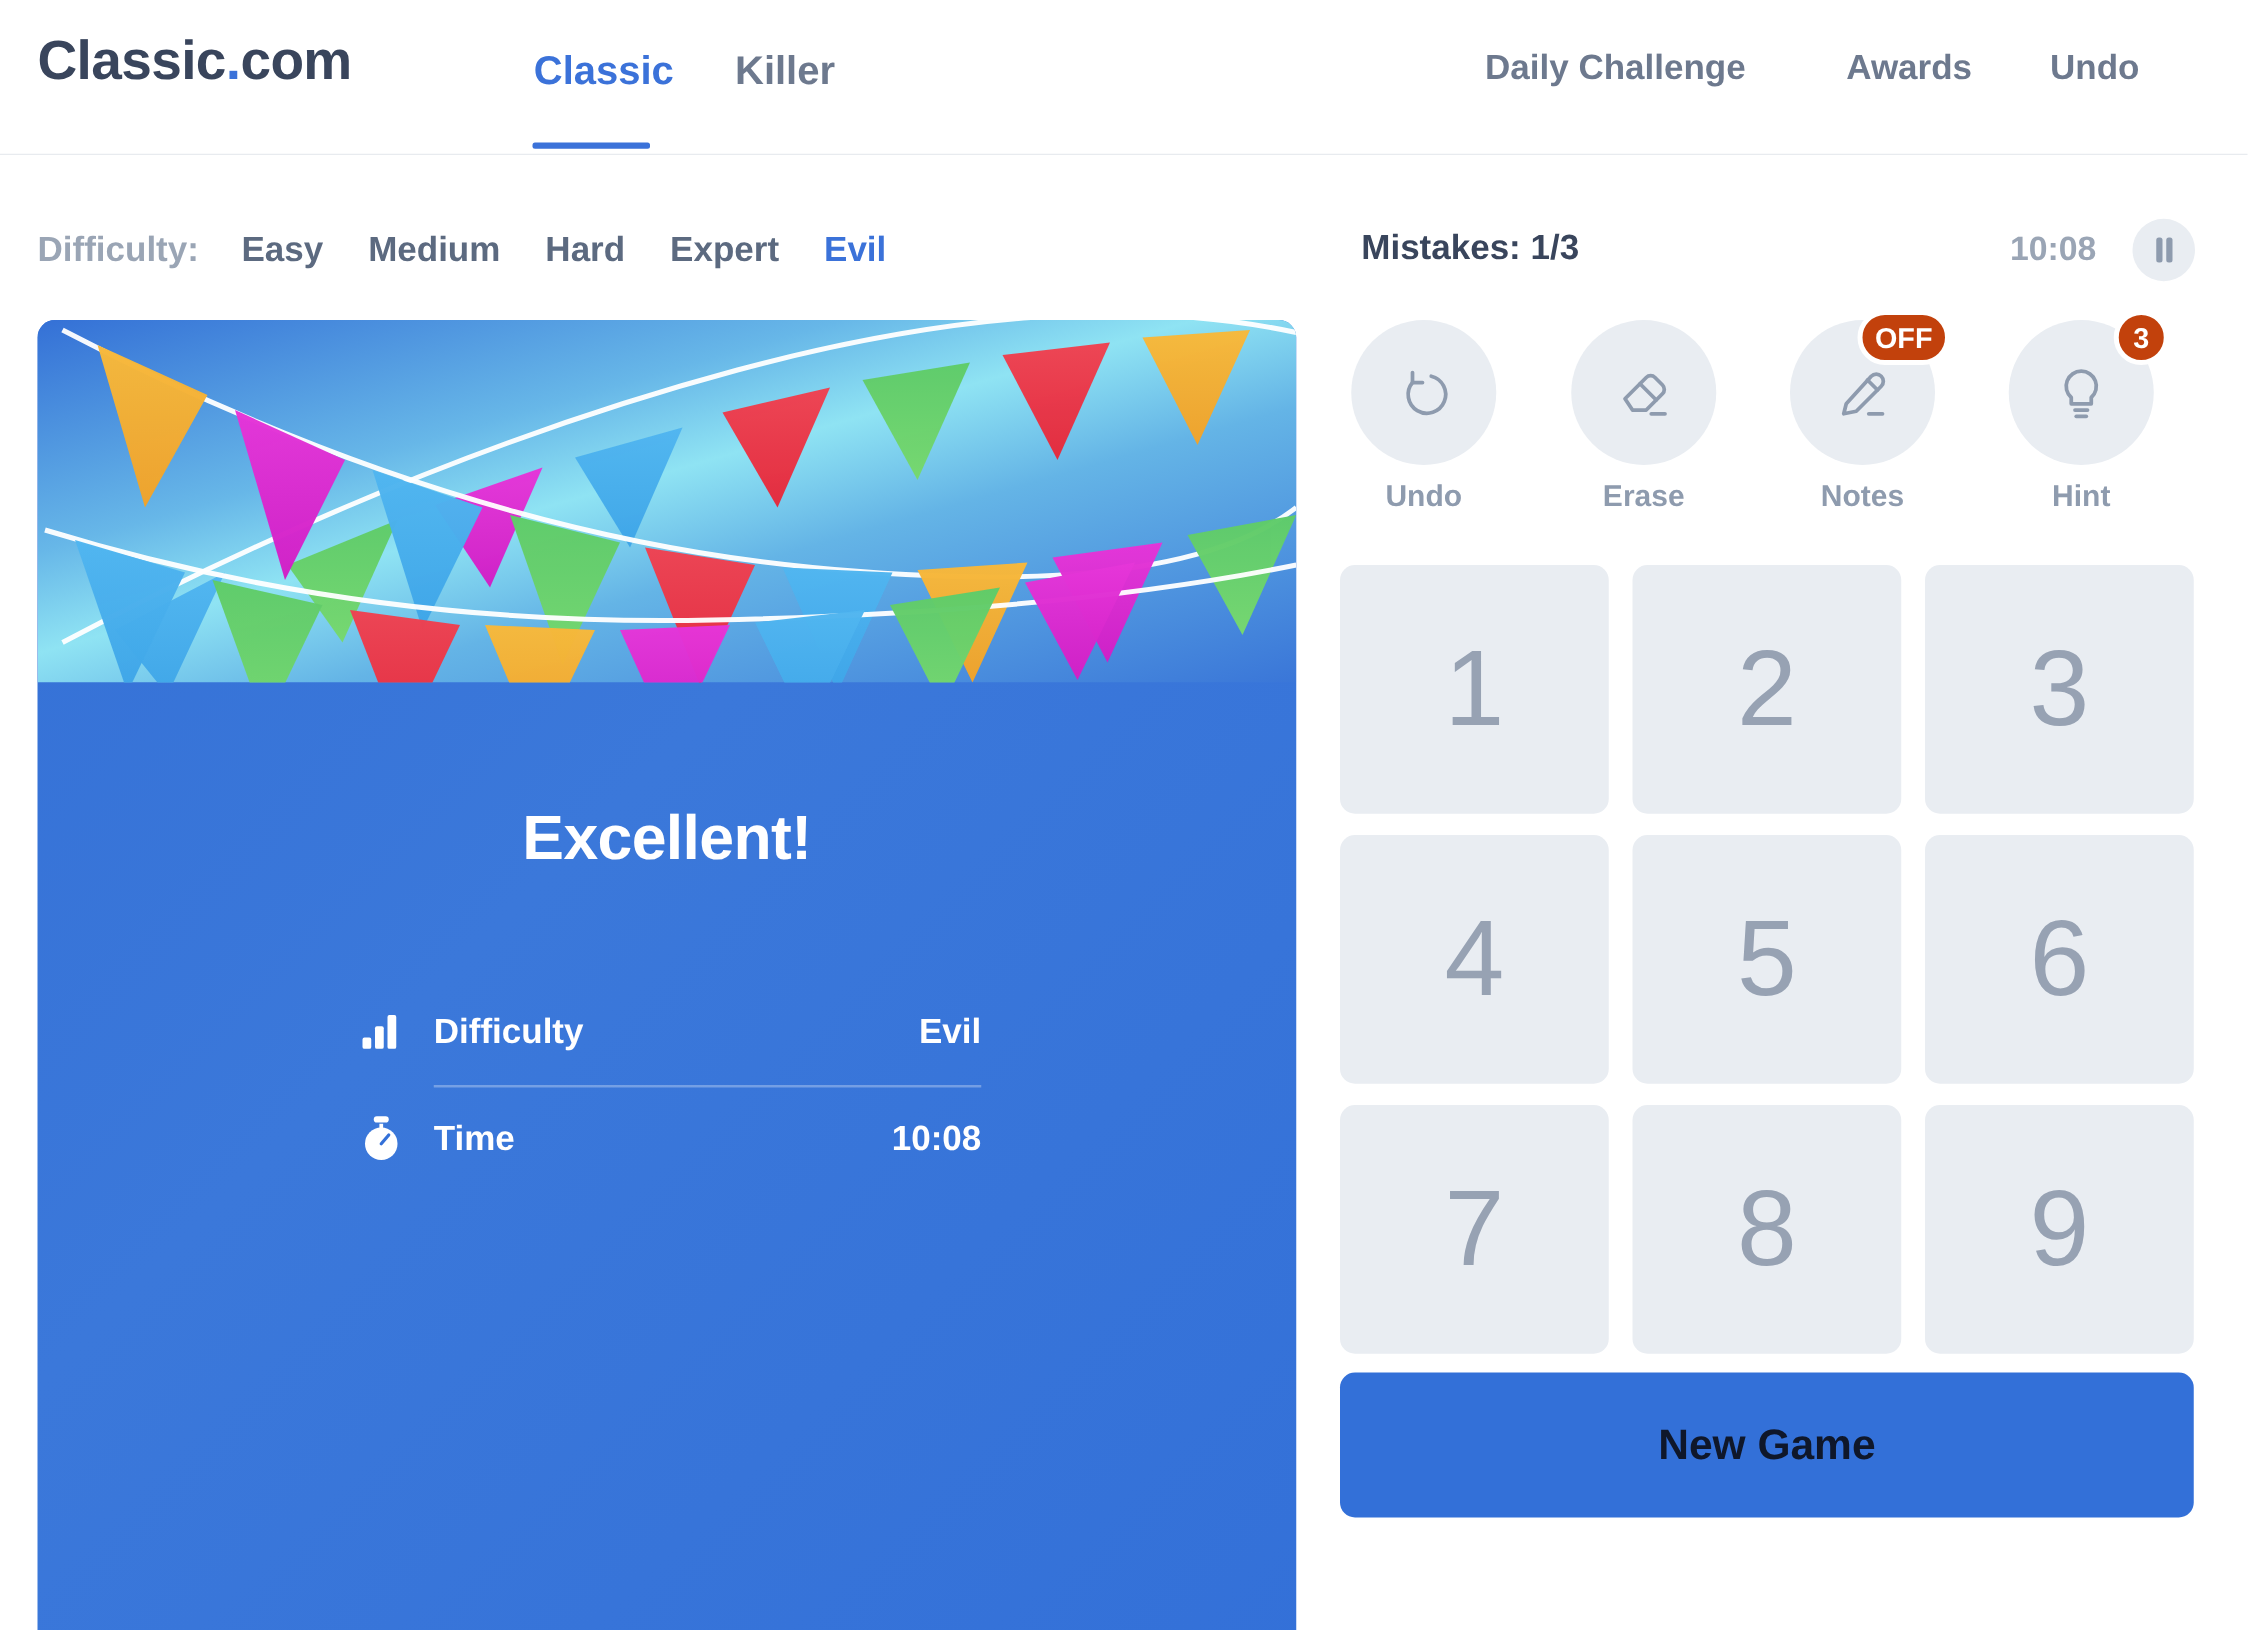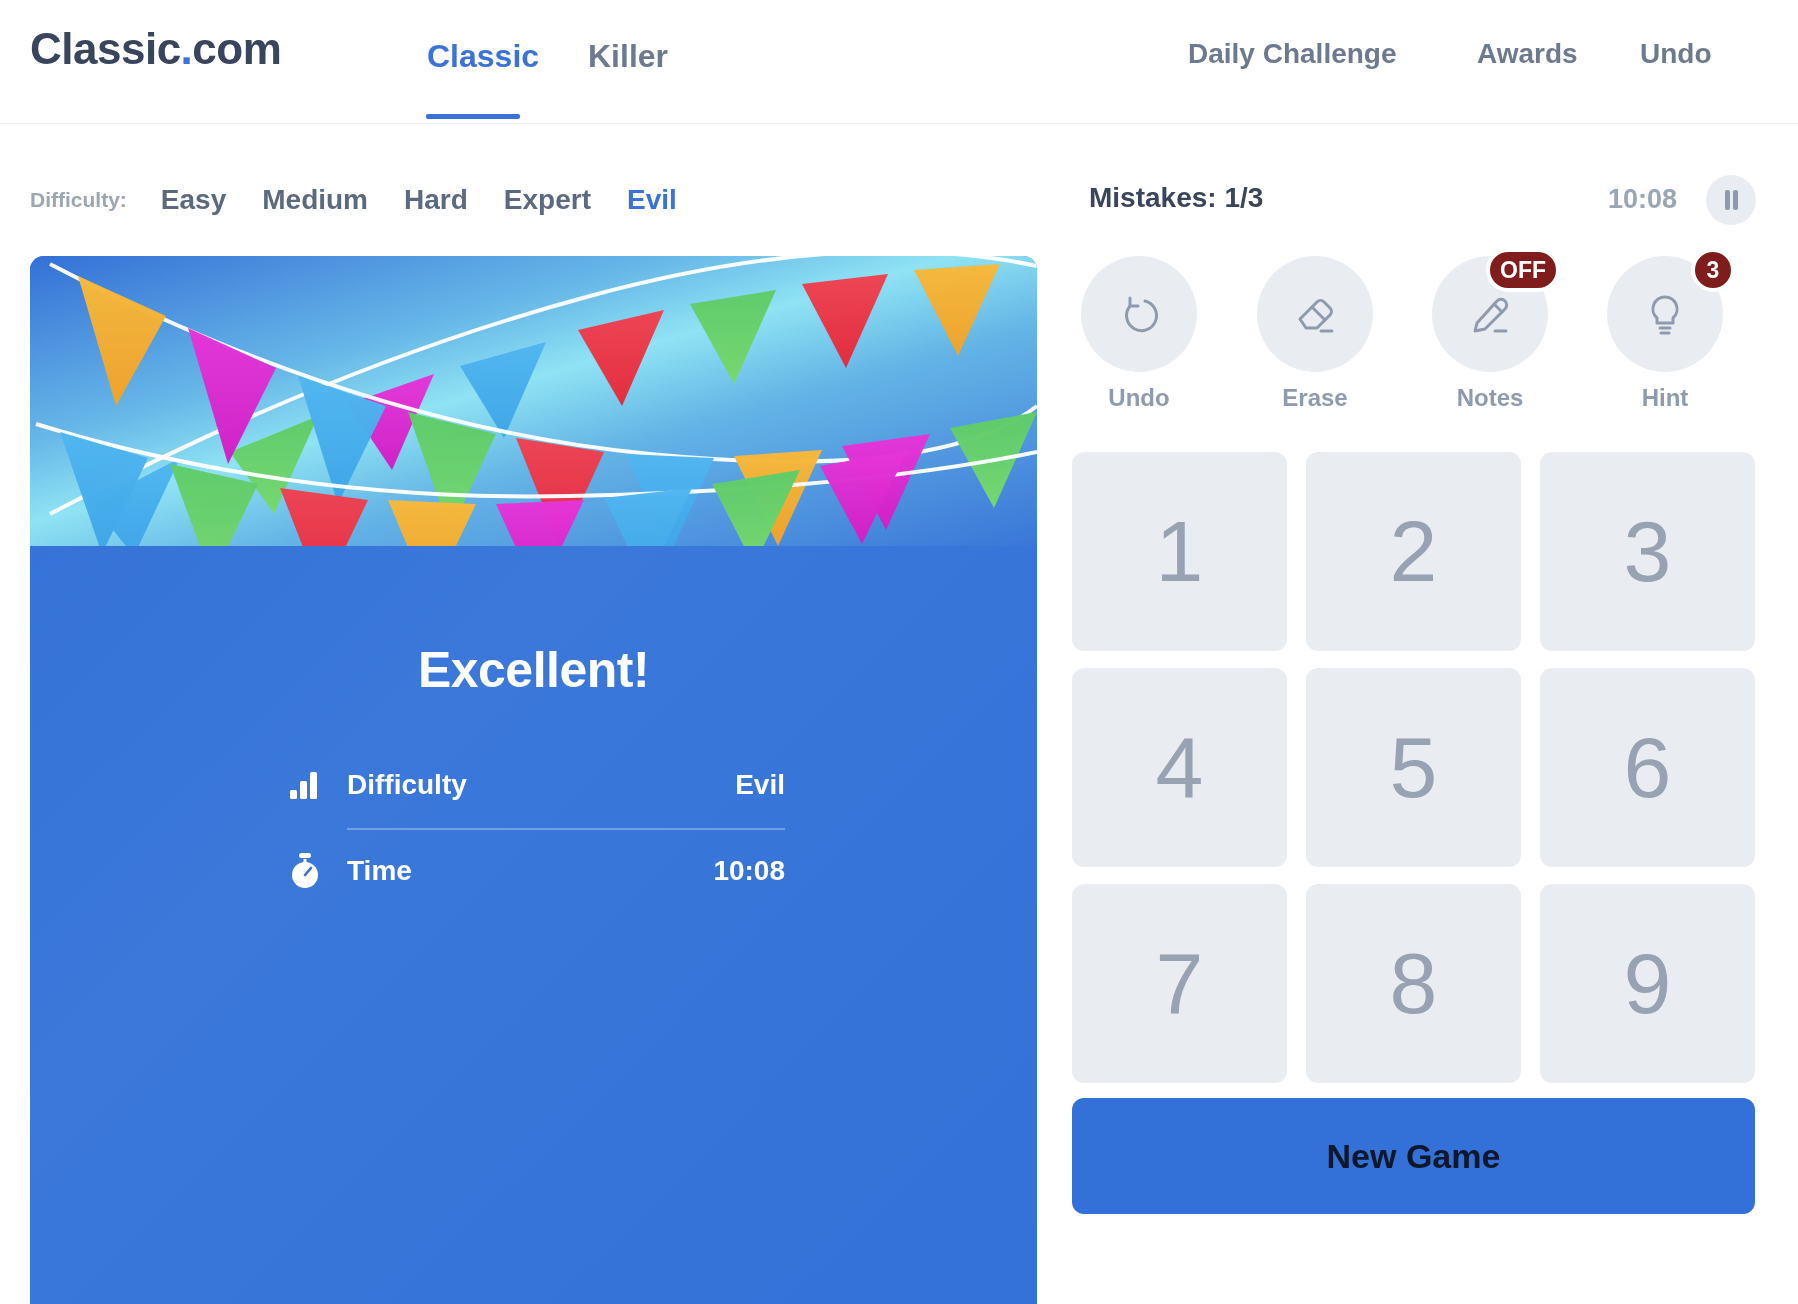--- a/index.html
+++ b/index.html
@@ -43,21 +43,21 @@
   #nav-daily  { left: 1188px; }
   #nav-awards { left: 1477px; }
   #nav-rules  { left: 1640px; }
 
   
   #difficulty-bar {
     position: absolute; left: 30px; top: 182px;
     height: 36px; display: flex; align-items: center;
   }
   #difficulty-label {
-    font-size: 21px; font-weight: bold; color: #9aa5b5;
+    font-size: 28px; font-weight: bold; color: #9aa5b5;
     margin-right: 34px; white-space: nowrap;
   }
   .diff-item {
     font-size: 28px; font-weight: bold; color: #5c6a80;
     margin-right: 36px; white-space: nowrap; cursor: pointer;
   }
   .diff-item.active { color: #3b72d9; }
   .diff-item:last-child { margin-right: 0; }
 
   
@@ -92,21 +92,21 @@
     position: absolute; left: 0; top: 0; width: 1007px; height: 290px;
   }
   #bunting-area svg { display: block; width: 1007px; height: 290px; }
 
   #win-title {
     position: absolute; left: 0; top: 385px; width: 1007px;
     text-align: center; font-size: 50px; font-weight: bold;
     color: #ffffff; letter-spacing: -0.5px;
   }
   #stats {
-    position: absolute; left: 255px; top: 486px; width: 500px;
+    position: absolute; left: 255px; top: 526px; width: 500px;
   }
   .stat-row {
     position: relative; height: 86px; display: flex; align-items: center;
   }
   .stat-icon {
     width: 40px; height: 40px; margin-right: 22px;
     display: flex; align-items: center; justify-content: center; flex: 0 0 40px;
   }
   .stat-name {
     font-size: 28px; font-weight: bold; color: #ffffff; white-space: nowrap;
@@ -136,21 +136,21 @@
     position: relative; width: 116px; height: 116px; margin: 0 auto;
     border-radius: 50%; background: #e9edf2;
     display: flex; align-items: center; justify-content: center;
   }
   .tool-label {
     margin-top: 12px; font-size: 24px; font-weight: bold; color: #8e9bae;
   }
   .tool-badge {
     position: absolute; right: -12px; top: -8px;
     min-width: 50px; height: 44px; padding: 0 10px;
-    border-radius: 22px; background: #7f1d1d;
+    border-radius: 22px; background: #c2410c;
     display: flex; align-items: center; justify-content: center;
     color: #ffffff; font-size: 23px; font-weight: bold;
     border: 4px solid #ffffff;
   }
   .tool-badge.small { min-width: 44px; }
 
   
   #numpad {
     position: absolute; left: 0; top: 196px;
     width: 683px;

